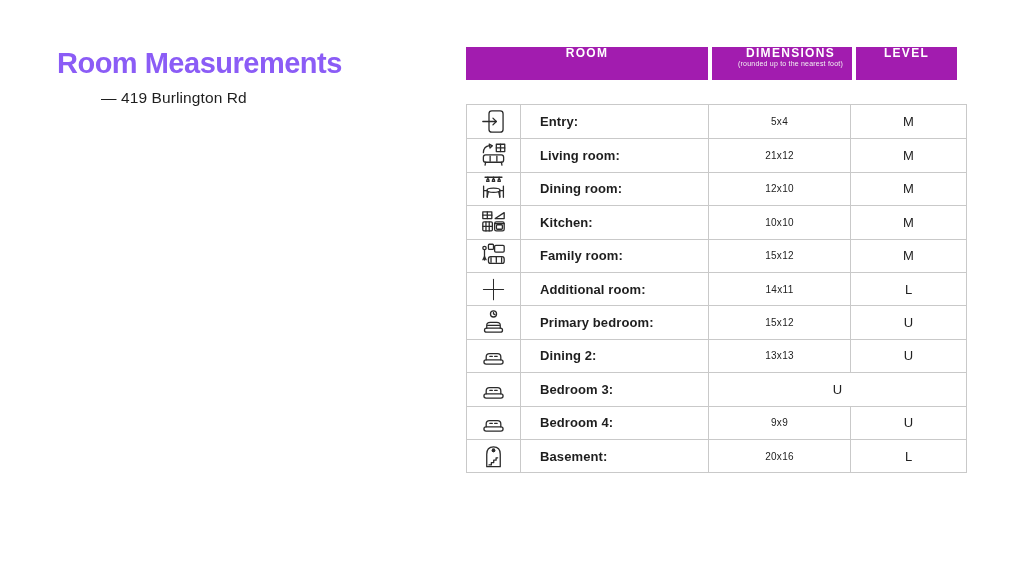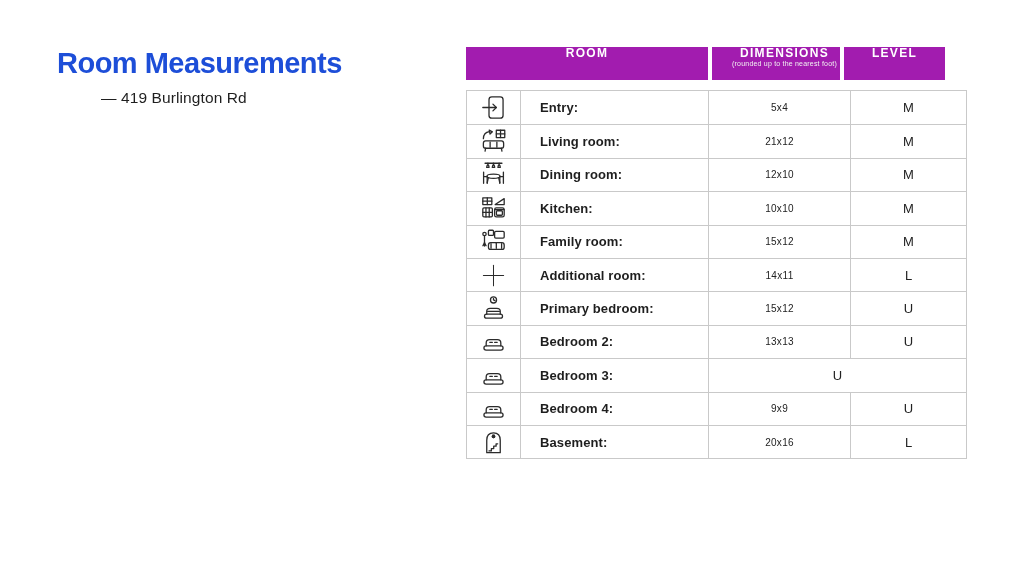--- a/index.html
+++ b/index.html
@@ -1,33 +1,33 @@
 <!DOCTYPE html>
 <html><head>
 <meta charset="utf-8">
 <style>
   * { box-sizing: border-box; margin: 0; padding: 0; }
   html, body { width: 1024px; height: 575px; background: #ffffff; overflow: hidden; position: relative; font-family: "Liberation Sans", sans-serif; }
 
   .title-block { position: absolute; left: 57px; top: 48px; }
-  .page-title { font-size: 29px; font-weight: 700; letter-spacing: -0.5px; color: #1d4ed8; line-height: 1.1; }
+  .page-title { font-size: 29px; font-weight: 700; letter-spacing: -0.5px; color: #8b5cf6; line-height: 1.1; }
   .page-subtitle { font-size: 15.5px; color: #1f1f1f; margin-top: 9px; letter-spacing: 0.1px; margin-left: 44px; }
 
   .meas-table { position: absolute; left: 466px; top: 47px; width: 501px; }
 
   .thead { display: flex; height: 33px; }
   .th { background: #a21caf; color: #ffffff; display: flex; flex-direction: column; align-items: center; justify-content: flex-start; text-align: center; }
   .th-room  { width: 242px; }
   .th-gap   { width: 4px; background: #ffffff; }
-  .th-dim   { width: 128px; padding-left: 17px; }
+  .th-dim   { width: 140px; padding-left: 17px; }
   .th-level { width: 101px; }
   .th-label { font-size: 12px; font-weight: 700; letter-spacing: 1.3px; line-height: 1.1; }
   .th-note  { font-size: 7px; letter-spacing: 0.2px; line-height: 1.2; color: #f2f2f2; }
 
-  .tbody { margin-top: 10px; border: 1px solid #c9c9c9; }
+  .tbody { margin-top: 24px; border: 1px solid #c9c9c9; }
   .trow { display: flex; height: 33.4px; align-items: stretch; border-top: 1px solid #c9c9c9; }
   .trow:first-child { border-top: none; }
   .cell { display: flex; align-items: center; }
   .icon-cell  { width: 54px; border-right: 1px solid #c9c9c9; justify-content: center; }
   .room-cell  { width: 188px; border-right: 1px solid #c9c9c9; padding-left: 19px; font-weight: 700; font-size: 13px; color: #1e1e1e; letter-spacing: 0.1px; }
   .dim-cell   { width: 142px; border-right: 1px solid #c9c9c9; justify-content: center; font-size: 10px; color: #222222; letter-spacing: 0.3px; }
   .level-cell { flex: 1; justify-content: center; font-size: 13px; color: #222222; }
 
   .icon { display: flex; align-items: center; justify-content: center; }
   .ic { width: 27px; height: 27px; fill: none; stroke: #2b2b2b; stroke-width: 1.15; stroke-linecap: round; stroke-linejoin: round; }
@@ -219,21 +219,21 @@
       <div class="cell level-cell">U</div>
     </div>
     <div class="trow">
       <div class="cell icon-cell">
           <span class="icon">
             <svg class="ic" viewBox="0 0 24 24">
               <use href="#bed-icon"></use>
             </svg>
           </span>
         </div>
-      <div class="cell room-cell">Bedroom 2:</div>
+      <div class="cell room-cell">Dining 2:</div>
       <div class="cell dim-cell">13x13</div>
       <div class="cell level-cell">U</div>
     </div>
     <div class="trow">
       <div class="cell icon-cell">
           <span class="icon">
             <svg class="ic" viewBox="0 0 24 24">
               <use href="#bed-icon"></use>
             </svg>
           </span>

